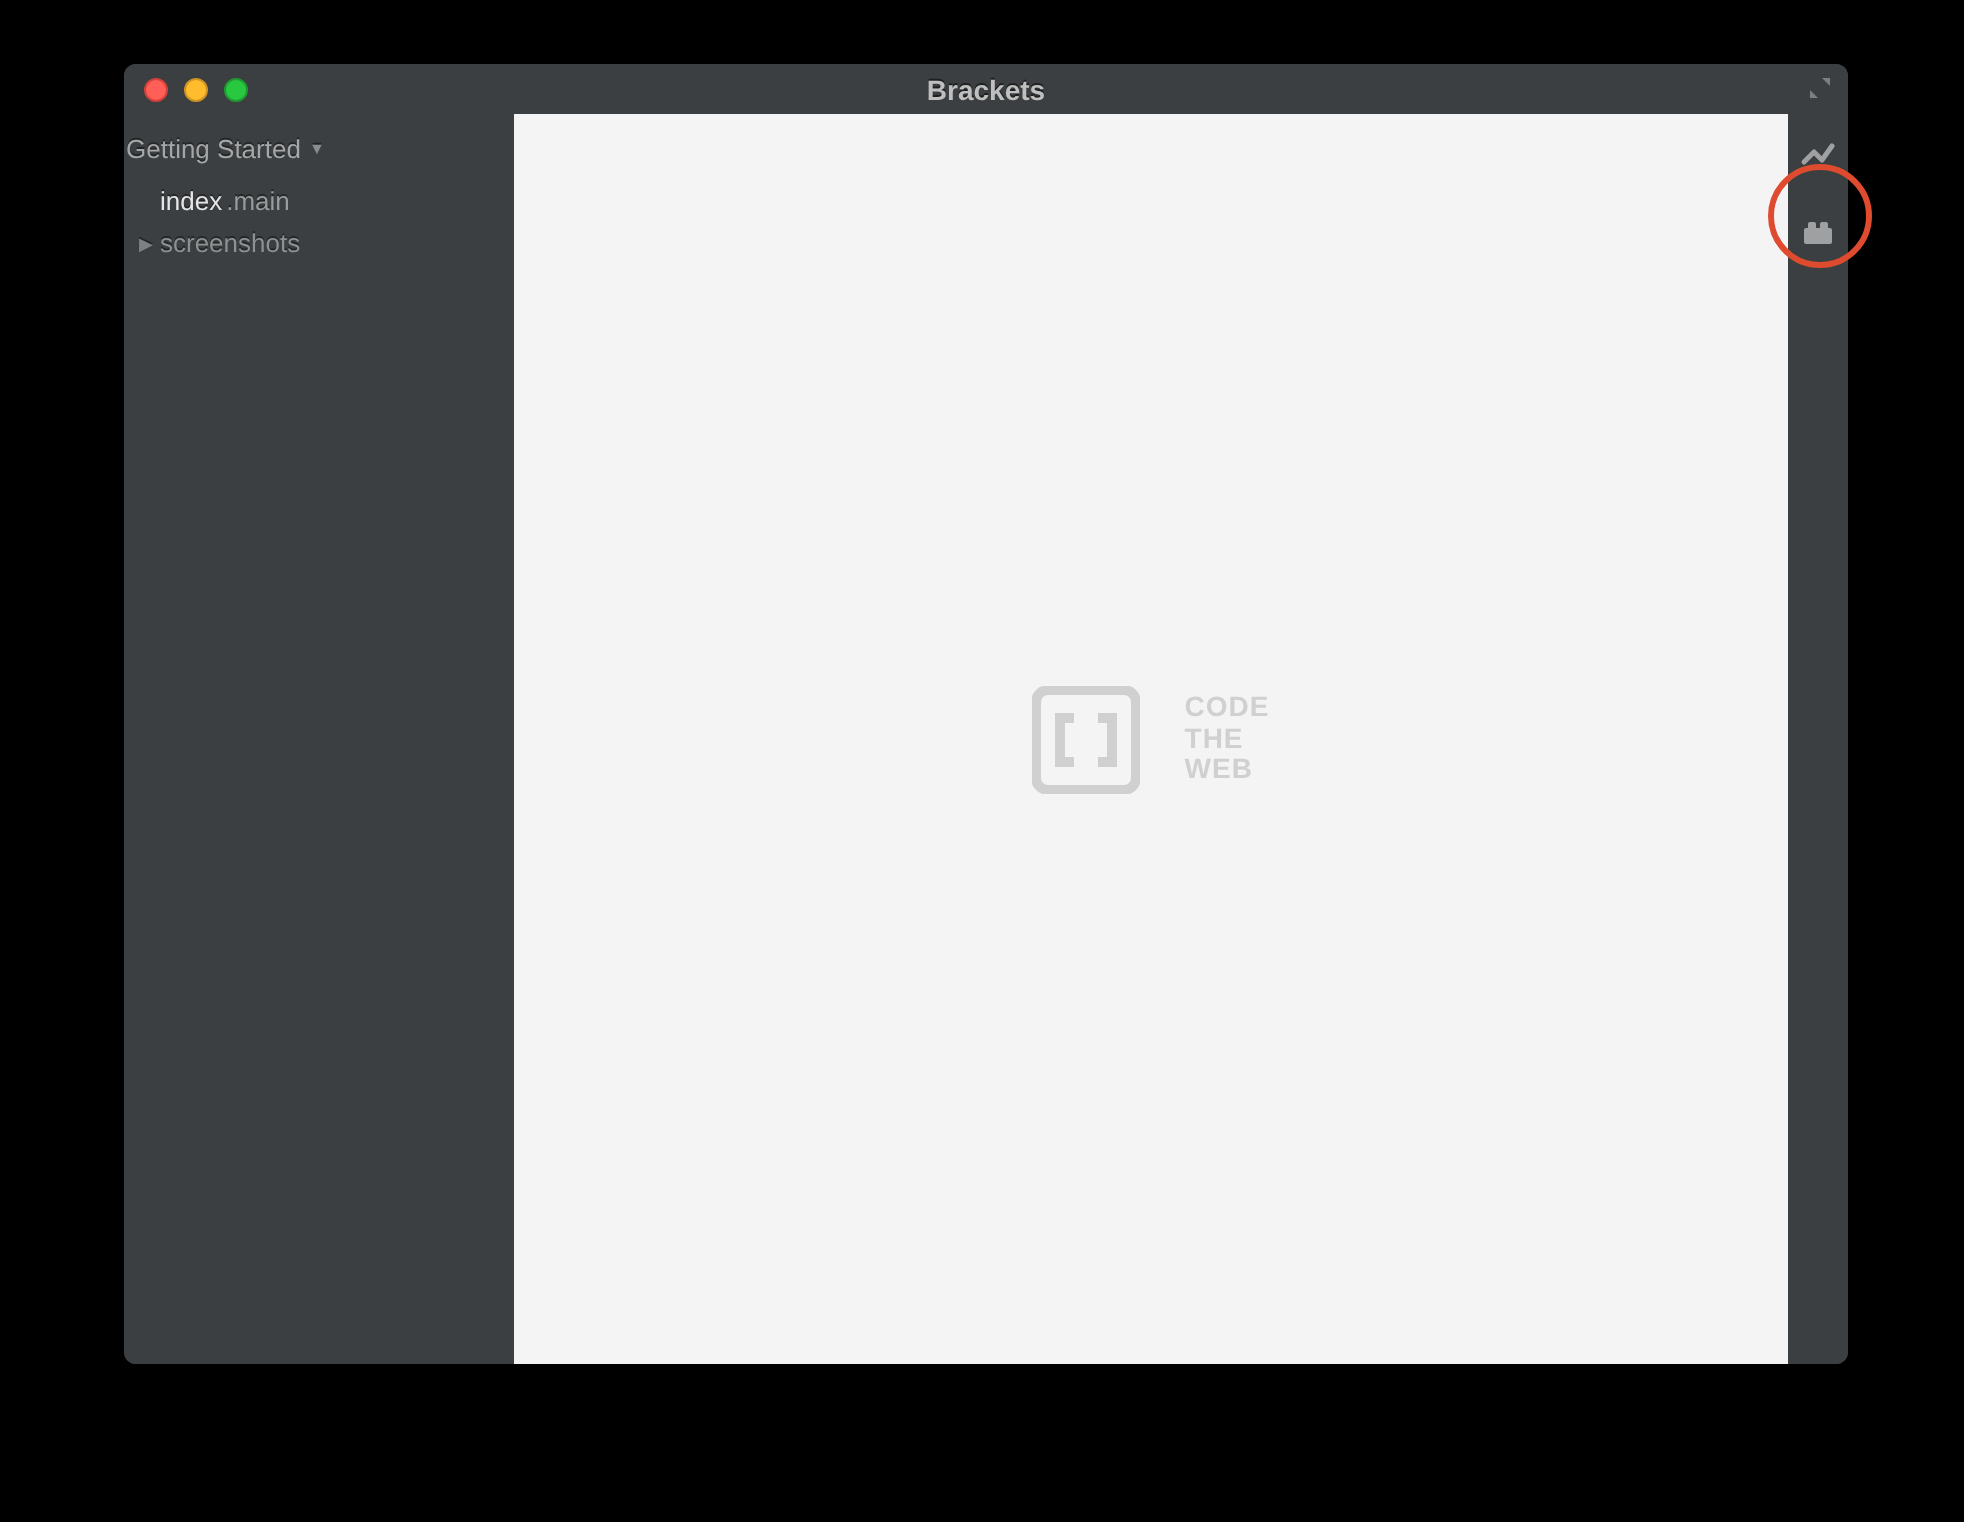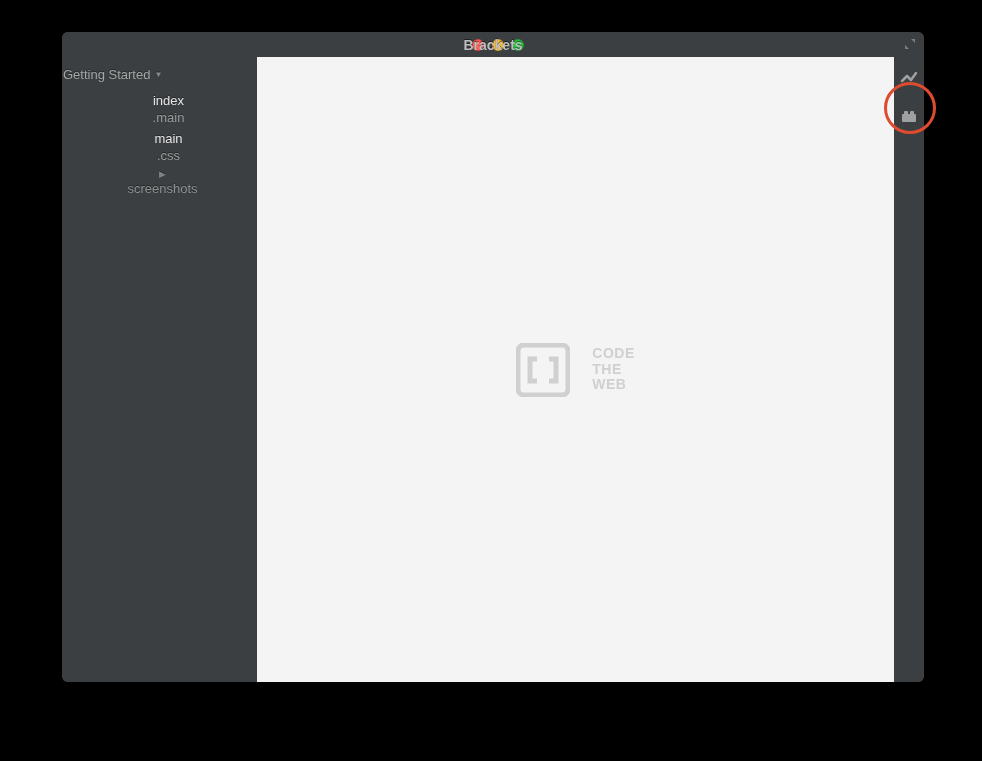--- a/index.html
+++ b/index.html
@@ -15,21 +15,20 @@
     display: flex; flex-direction: column;
     overflow: hidden;
   }
 
   .titlebar {
     height: 25px;
     background: #3b3f41;
     display: flex; align-items: center;
     position: relative;
     flex-shrink: 0;
-    justify-content: center;
   }
   .traffic { display: flex; gap: 8px; padding-left: 10px; }
   .dot { width: 12px; height: 12px; border-radius: 50%; }
   .dot.red { background: #ff5f57; border: 0.5px solid #d1403a; }
   .dot.yellow { background: #ffbd2e; border: 0.5px solid #cf9324; }
   .dot.green { background: #28c940; border: 0.5px solid #1f9a31; }
   .title {
     position: absolute; left: 0; right: 0;
     text-align: center;
     color: #bfbfbf;
@@ -66,21 +65,21 @@
   }
   .project-header .tri {
     font-size: 8px; color: #8a8b8c;
   }
   .file-list { list-style: none; }
   .file-list li {
     padding: 3px 0 3px 18px;
     color: #c9cacb;
     font-size: 13px;
     text-shadow: 0 -1px 0 rgba(0,0,0,0.4);
-    display:flex; align-items:center; gap:2px;flex-direction:column;
+    display:flex; align-items:center; gap:2px;
   }
   .file-list li.folder { padding-left: 6px; color:#8e9091; }
   .file-list li.folder .disclose {
     width: 10px; text-align:center; font-size: 9px; color:#7f8081;
   }
   .file-name-strong { color: #e6e6e6; font-weight: 500; }
   .file-ext { color: #9a9b9c; }
 
   .editor {
     flex: 1 1 auto;
@@ -146,24 +145,20 @@
     <div class="sidebar">
       <div class="project-header">
         <span>Getting Started</span>
         <span class="tri">▼</span>
       </div>
       <ul class="file-list">
         <li>
           <span class="file-name-strong">index</span>
             <span class="file-ext">.main</span>
         </li>
-        <li>
-          <span class="file-name-strong">main</span>
-            <span class="file-ext">.css</span>
-        </li>
         <li class="folder">
           <span class="disclose">▶</span>
           <span>screenshots</span>
         </li>
       </ul>
     </div>
 
     <div class="editor">
       <div class="placeholder">
         <svg width="54" height="54" viewBox="0 0 54 54">

